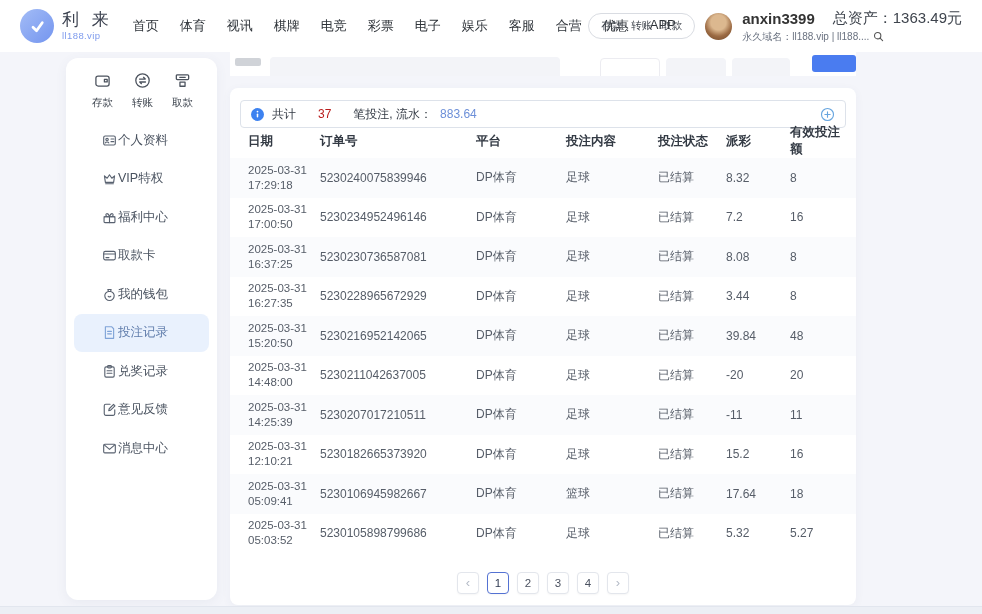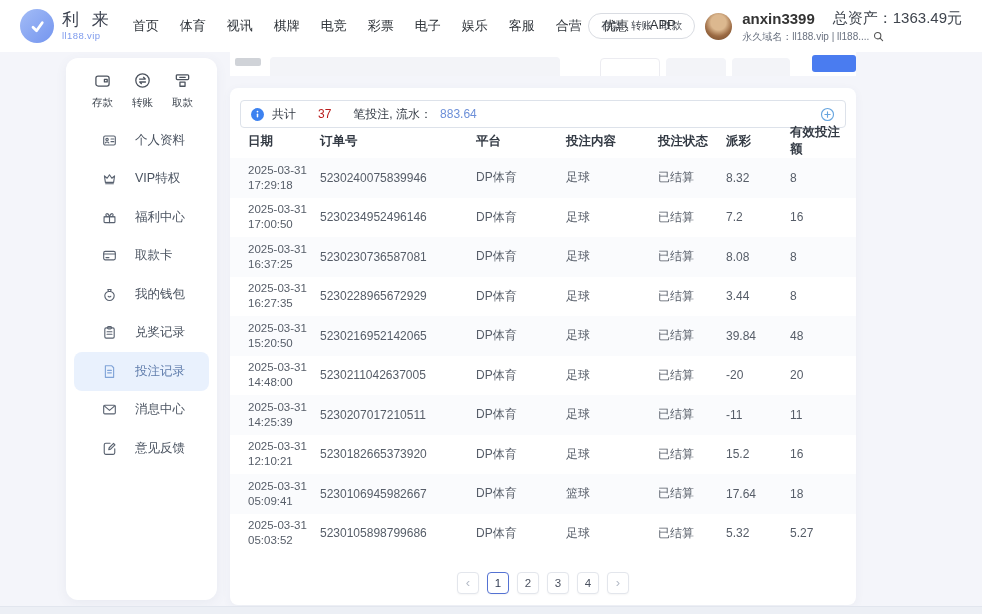--- a/index.html
+++ b/index.html
@@ -42,21 +42,21 @@
   .f-box.b3{left:502px;width:58px;background:#f3f4f8}
   .f-btn{position:absolute;left:582px;top:3px;width:44px;height:17px;background:#4a7cf0;border-radius:3px;cursor:pointer}
   
   .sidebar{position:absolute;left:66px;top:58px;width:151px;height:542px;background:#fff;
     border-radius:12px;box-shadow:0 3px 12px rgba(80,95,130,.07);box-sizing:border-box}
   .quick-actions{display:flex;justify-content:space-between;padding:14px 24px 0 26px}
   .qa{display:flex;flex-direction:column;align-items:center;gap:3px;cursor:pointer}
   .qa svg{width:17px;height:17px;color:#4b525d}
   .qa-label{font-size:10.5px;color:#3f4650}
   .menu{list-style:none;margin:11px 0 0;padding:0}
-  .menu-item{height:38.5px;display:flex;align-items:center;padding-left:28px;gap:18px;
+  .menu-item{height:38.5px;display:flex;align-items:center;padding-left:28px;gap:1px;
     cursor:pointer;margin:0 8px;border-radius:8px}
   .menu-item svg{width:15px;height:15px;color:#596270;flex-shrink:0}
   .menu-item .label{font-size:12.5px;color:#4a5360;white-space:nowrap}
   .menu-item.active{background:#e9f1fd}
   .menu-item.active .label{color:#5f7cab}
   .menu-item.active svg{color:#7fa3d7}
   
   .main-card{position:absolute;left:230px;top:88px;width:626px;height:517px;background:#fff;
     border-radius:8px;box-shadow:0 2px 10px rgba(60,80,120,.05)}
   .summary-bar{position:absolute;left:10px;top:12px;right:10px;height:28px;border:1px solid #dde2ea;
@@ -214,56 +214,56 @@
       <li class="menu-item">
         <span style="display: flex;">
           <svg viewBox="0 0 16 16" fill="none" stroke="currentColor" stroke-width="1.2" stroke-linecap="round" stroke-linejoin="round">
             <path d="M6.2 2.6h3.6l-.7 2.2H6.9z"></path>
             <path d="M9.1 4.8c2.3.7 3.9 2.5 3.9 4.6a5 5 0 0 1-10 0c0-2.1 1.6-3.9 3.9-4.6"></path>
             <path d="M6.6 9.9c.4.9 2.4.9 2.8 0"></path>
           </svg>
         </span>
         <span class="label">我的钱包</span>
       </li>
+      <li class="menu-item active">
+        <span style="display: flex;">
+          <svg viewBox="0 0 16 16" fill="none" stroke="currentColor" stroke-width="1.2" stroke-linecap="round" stroke-linejoin="round">
+            <path d="M3.6 1.8h6.6l2.2 2.2v10.2H3.6z"></path>
+            <path d="M6 6.8h4M6 9.4h4"></path>
+          </svg>
+        </span>
+        <span class="label">投注记录</span>
+      </li>
       <li class="menu-item">
         <span style="display: flex;">
           <svg viewBox="0 0 16 16" fill="none" stroke="currentColor" stroke-width="1.2" stroke-linecap="round" stroke-linejoin="round">
             <rect x="3" y="3" width="10" height="11" rx="1.4"></rect>
             <rect x="6" y="1.6" width="4" height="2.6" rx="0.9"></rect>
             <path d="M5.4 7.2h5.2M5.4 9.8h5.2"></path>
           </svg>
         </span>
         <span class="label">兑奖记录</span>
       </li>
-      <li class="menu-item active">
-        <span style="display: flex;">
-          <svg viewBox="0 0 16 16" fill="none" stroke="currentColor" stroke-width="1.2" stroke-linecap="round" stroke-linejoin="round">
-            <path d="M3.6 1.8h6.6l2.2 2.2v10.2H3.6z"></path>
-            <path d="M6 6.8h4M6 9.4h4"></path>
-          </svg>
-        </span>
-        <span class="label">投注记录</span>
+      <li class="menu-item">
+        <span style="display: flex;">
+          <svg viewBox="0 0 16 16" fill="none" stroke="currentColor" stroke-width="1.2" stroke-linecap="round" stroke-linejoin="round">
+            <path d="M13.6 8.2v4.4c0 .9-.7 1.6-1.6 1.6H4c-.9 0-1.6-.7-1.6-1.6V4c0-.9.7-1.6 1.6-1.6h4.6"></path>
+            <path d="M7.2 9.2l2-.5 4.6-4.6-1.5-1.5-4.6 4.6z"></path>
+          </svg>
+        </span>
+        <span class="label">意见反馈</span>
       </li>
       <li class="menu-item">
         <span style="display: flex;">
           <svg viewBox="0 0 16 16" fill="none" stroke="currentColor" stroke-width="1.2" stroke-linecap="round" stroke-linejoin="round">
             <rect x="1.8" y="3.4" width="12.4" height="9.2" rx="1.2"></rect>
             <path d="M2.4 4.2L8 9l5.6-4.8"></path>
           </svg>
         </span>
         <span class="label">消息中心</span>
-      </li>
-      <li class="menu-item">
-        <span style="display: flex;">
-          <svg viewBox="0 0 16 16" fill="none" stroke="currentColor" stroke-width="1.2" stroke-linecap="round" stroke-linejoin="round">
-            <path d="M13.6 8.2v4.4c0 .9-.7 1.6-1.6 1.6H4c-.9 0-1.6-.7-1.6-1.6V4c0-.9.7-1.6 1.6-1.6h4.6"></path>
-            <path d="M7.2 9.2l2-.5 4.6-4.6-1.5-1.5-4.6 4.6z"></path>
-          </svg>
-        </span>
-        <span class="label">意见反馈</span>
       </li>
     </ul>
 </div>
 
 <div class="main-card">
   <div class="summary-bar">
     <span class="info-icon">
       <svg viewBox="0 0 14 14">
           <circle cx="7" cy="7" r="7" fill="#3d82f0"></circle>
           <rect x="6.2" y="5.8" width="1.6" height="4.4" rx="0.8" fill="#fff"></rect>

